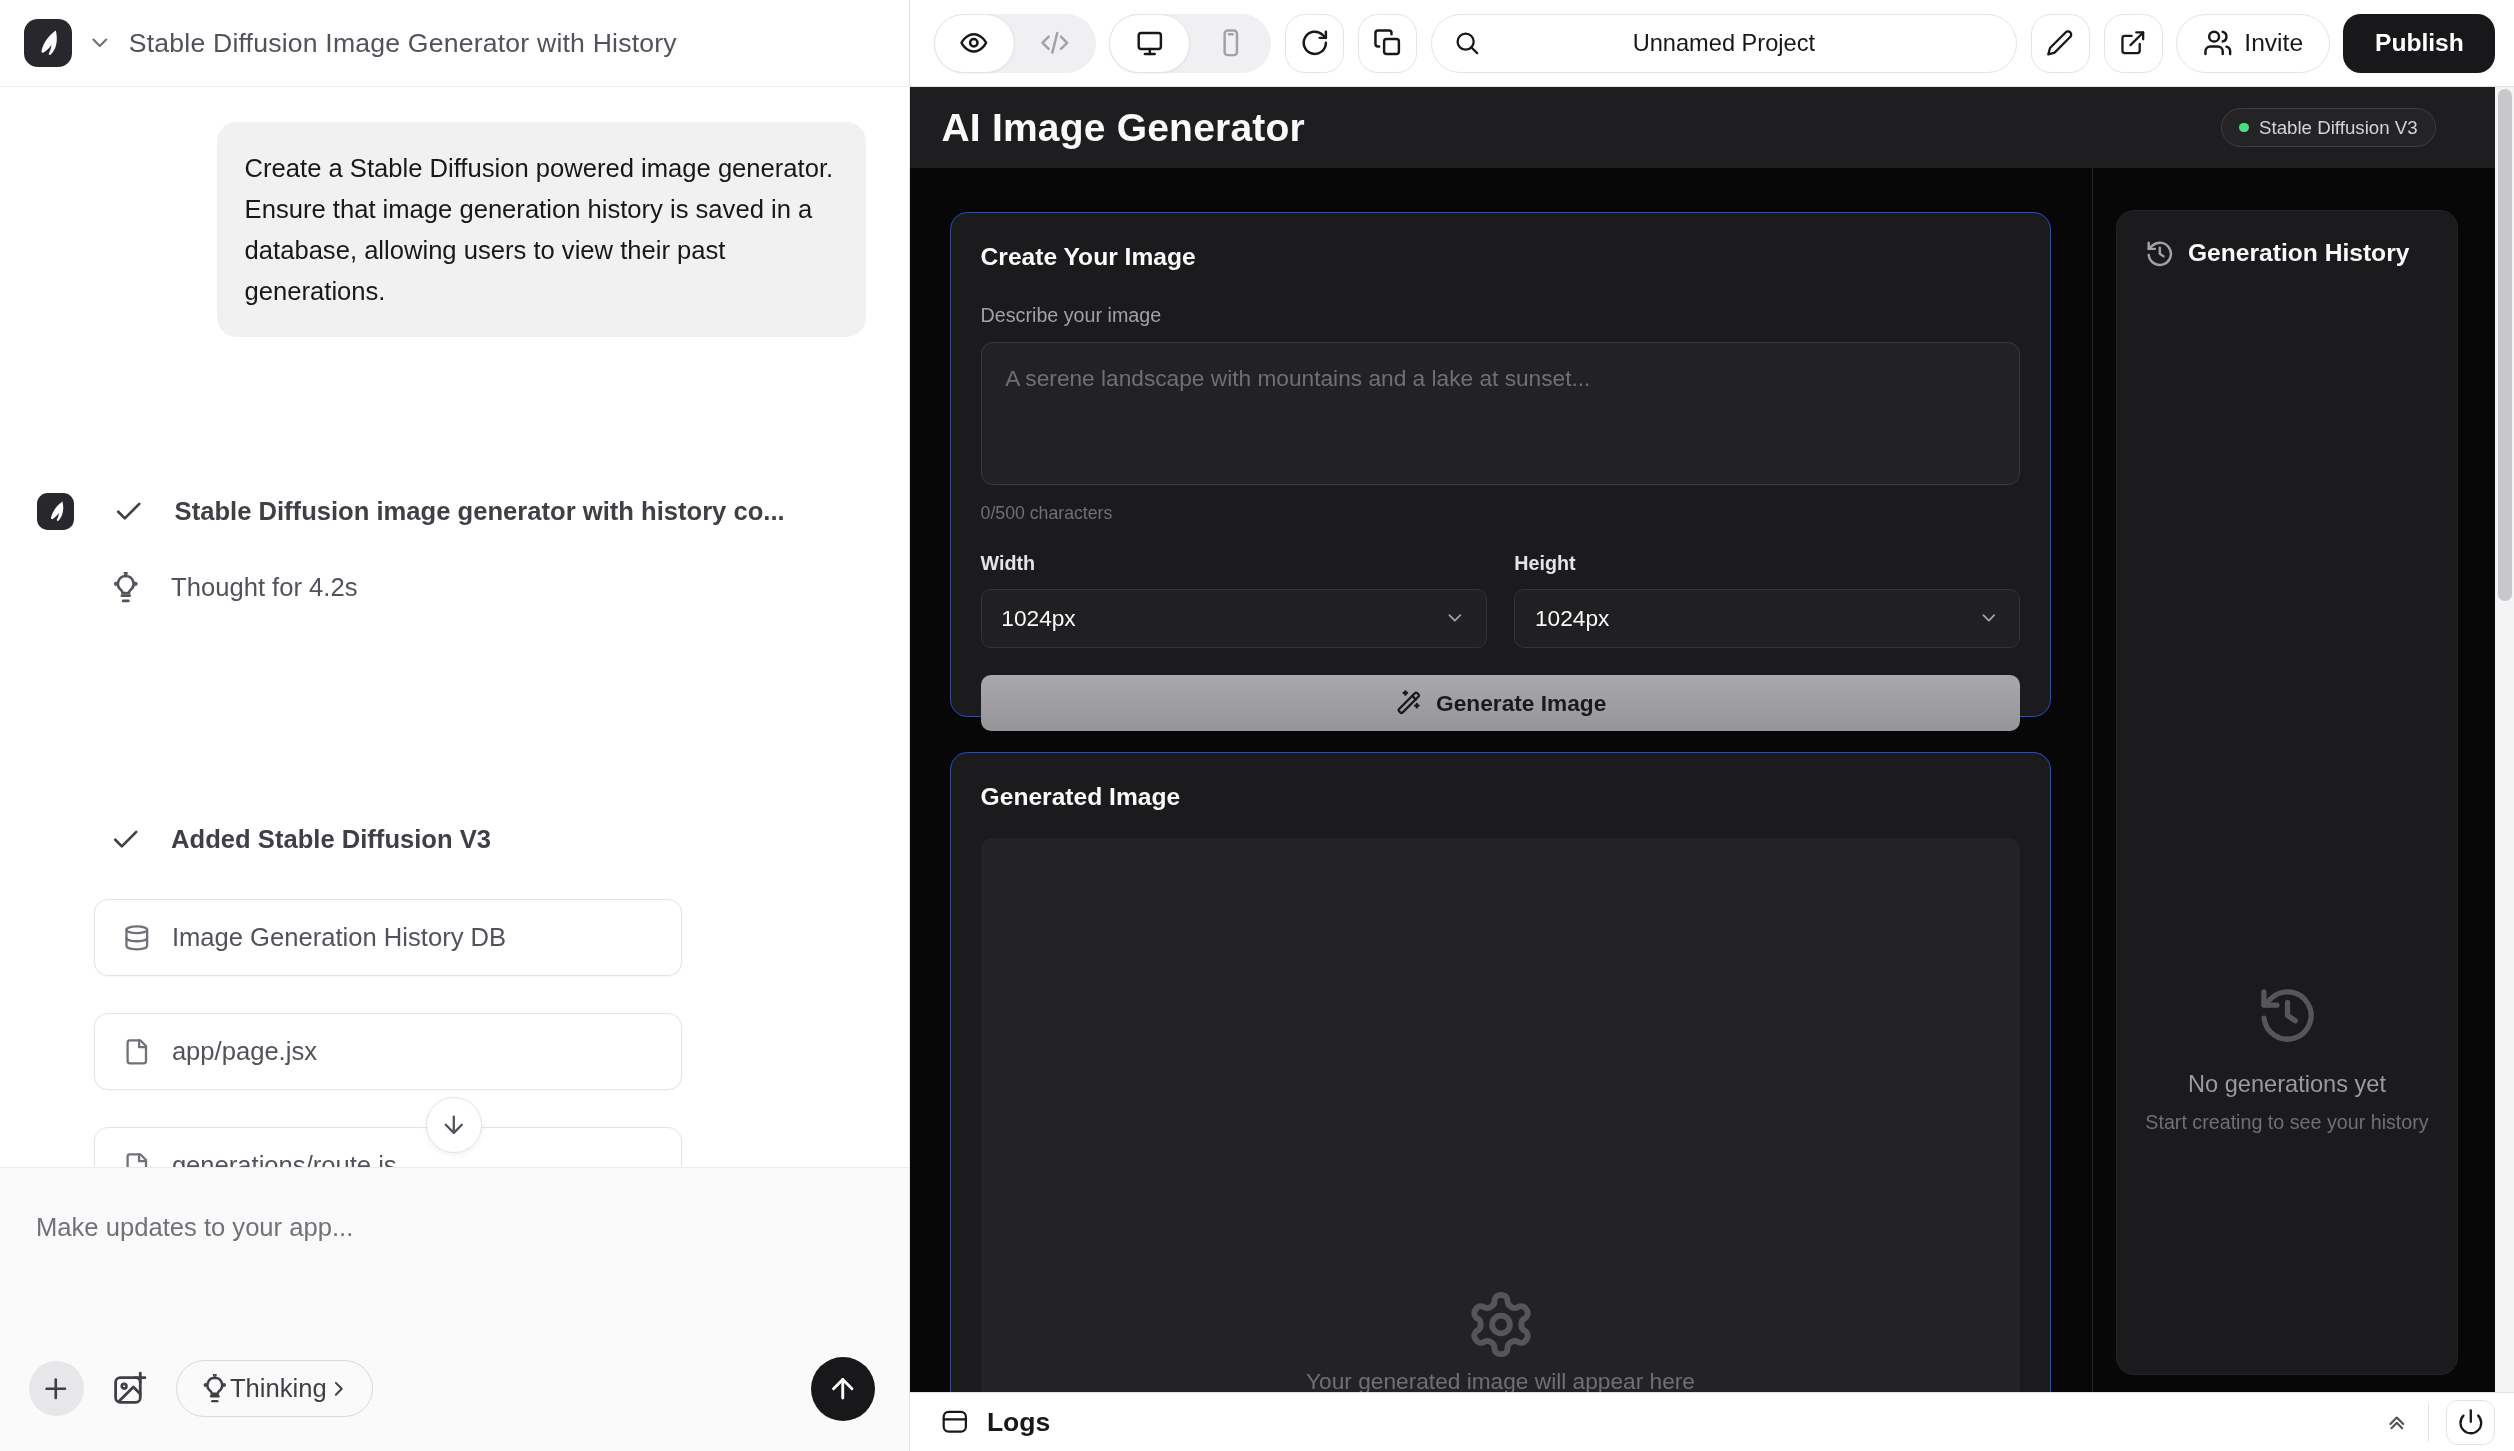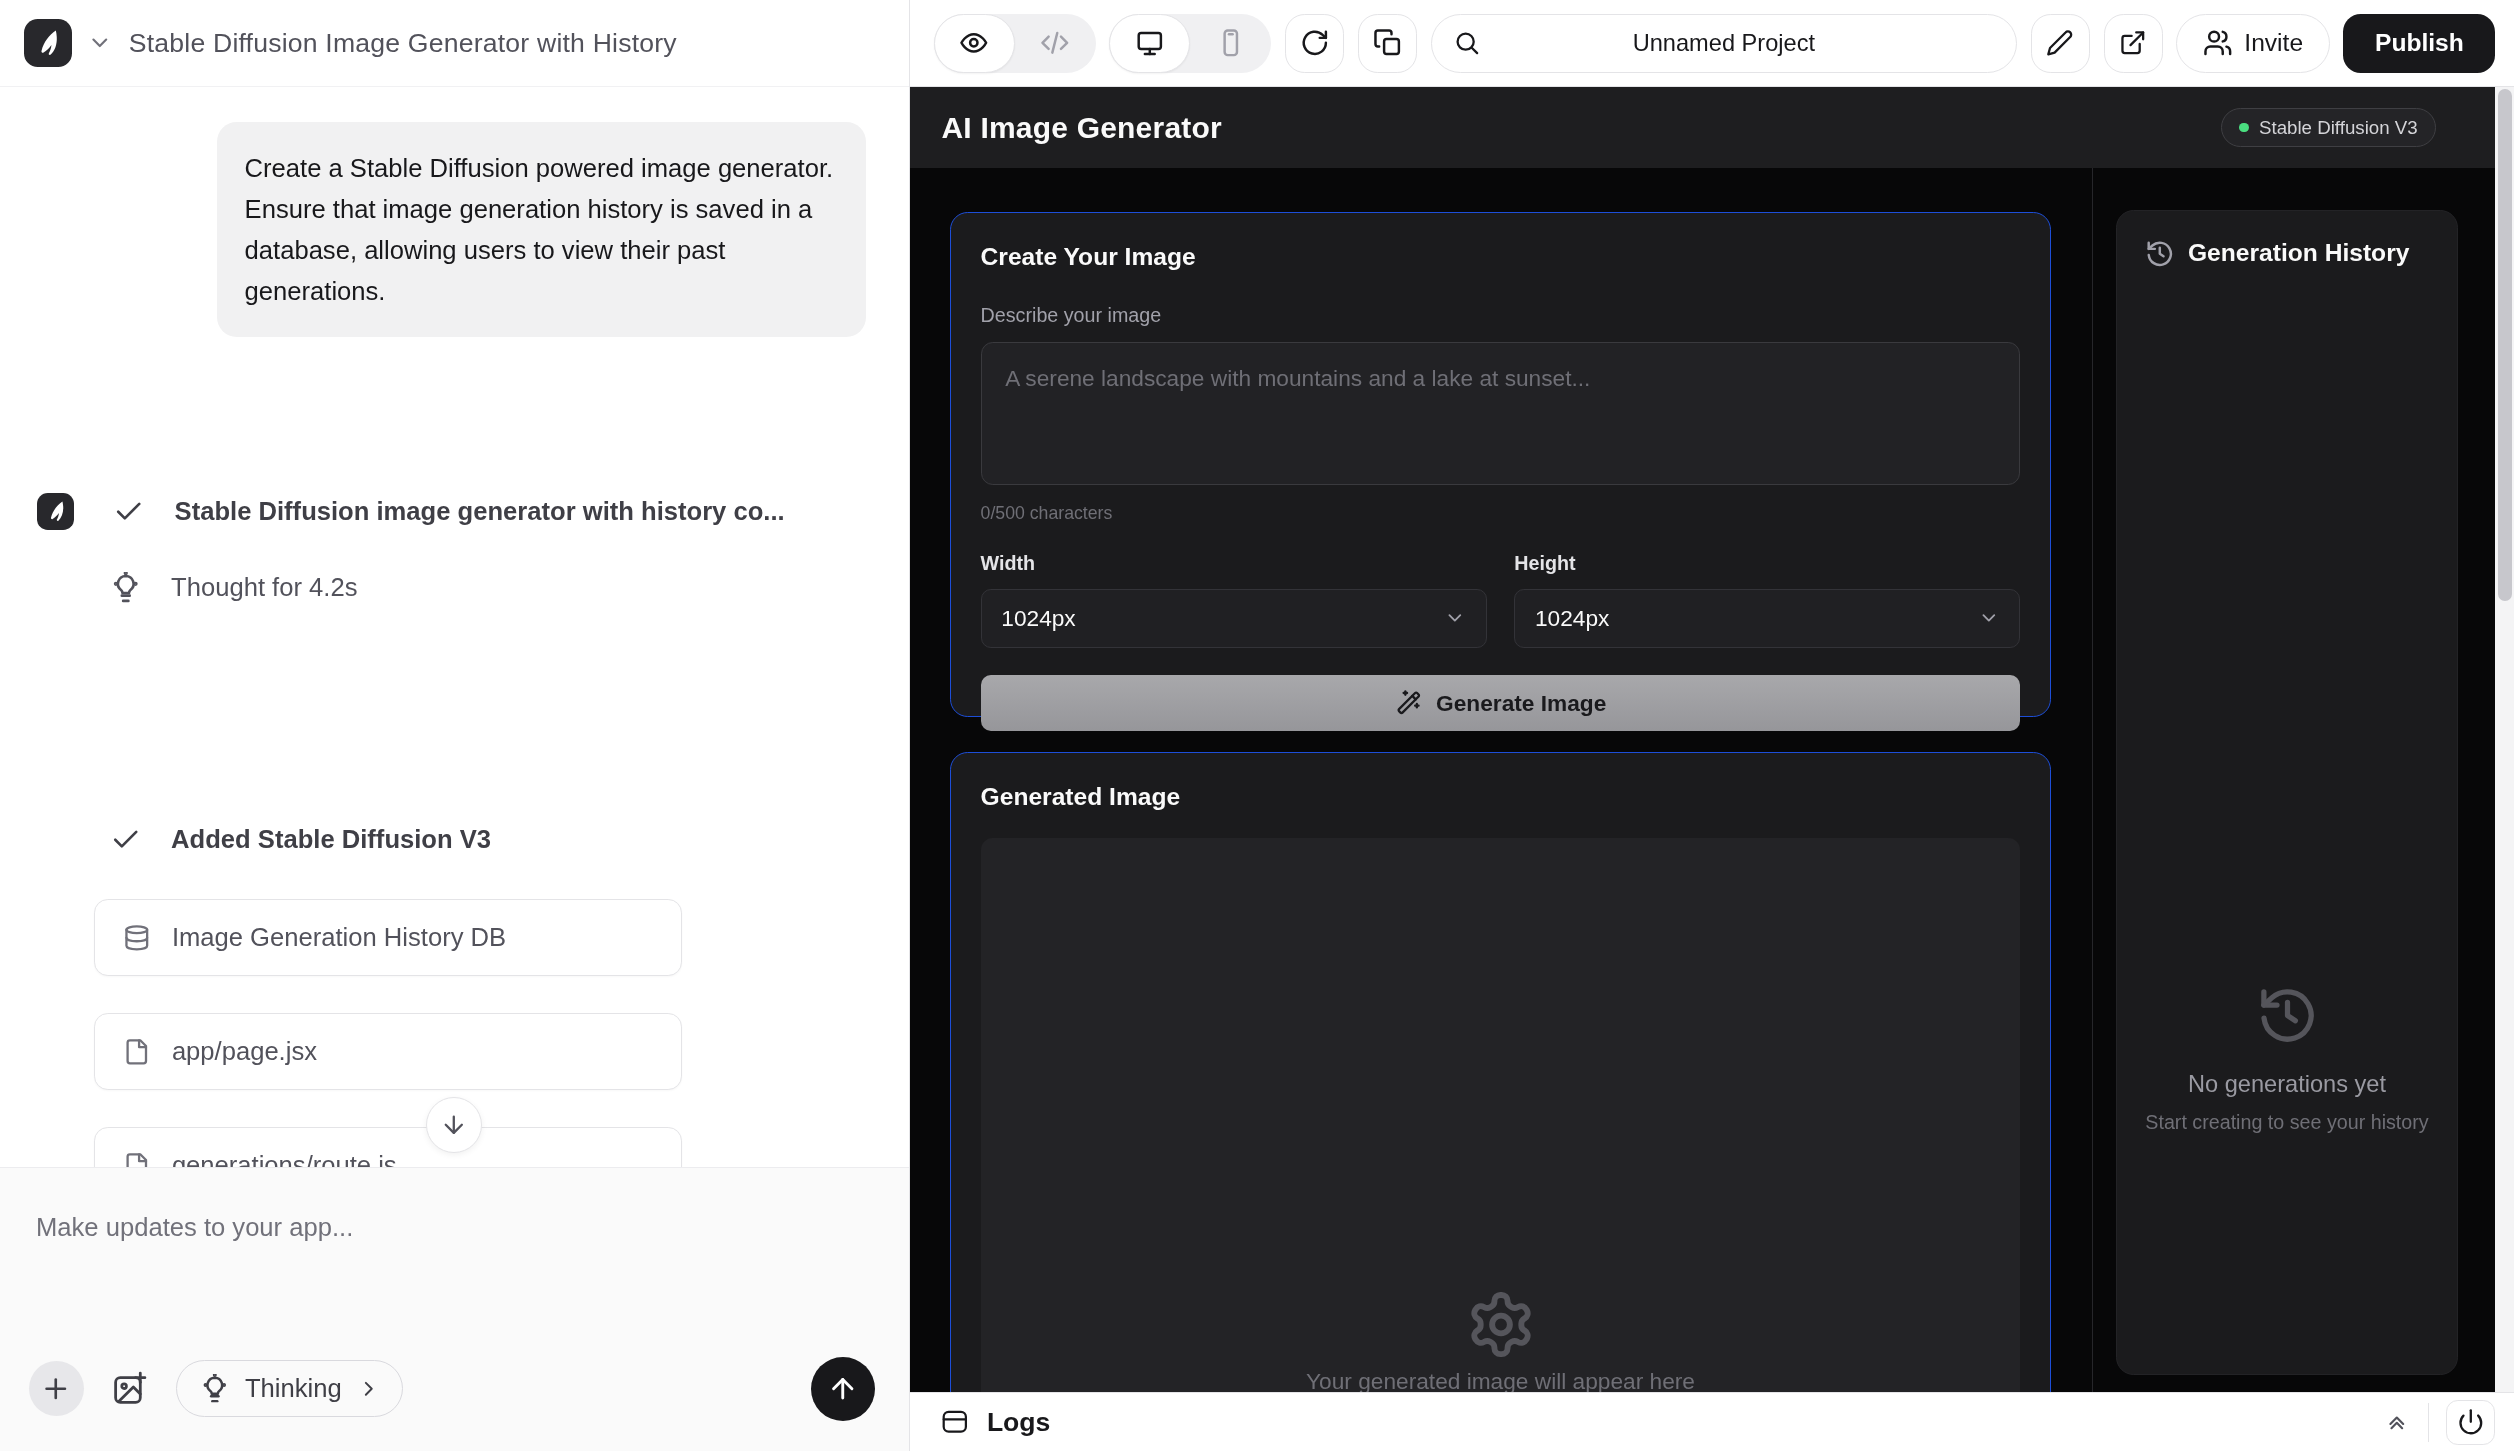--- a/index.html
+++ b/index.html
@@ -54,21 +54,21 @@
   .composer { flex:0 0 284px; background:#fafafa; border-top:1px solid #ececef;
     position:relative; z-index:5; }
   .composer-input { position:absolute; left:36px; top:45px; right:39px;
     font-size:25.6px; color:#71717a; }
   .composer-row { position:absolute; left:28.6px; right:34px; bottom:29.6px; height:65px;
     display:flex; align-items:center; gap:27.6px; }
   .plus-btn { width:55px; height:55px; border-radius:50%; background:#e7e7ea;
     display:flex; align-items:center; justify-content:center; color:#3f3f46; cursor:pointer; }
   .imgplus-btn { color:#3f3f46; display:flex; cursor:pointer; }
   .thinking-pill { height:57px; border:1px solid #d9d9de; border-radius:28.6px;
-    background:#fafafa; display:flex; align-items:center; gap:15px;
+    background:#fafafa; display:flex; align-items:center; gap:0;
     padding:0 21.7px 0 23.6px; cursor:pointer; color:#3f3f46; }
   .thinking-pill .lbl { font-size:25.6px; color:#3f3f46; }
   .send-btn { width:64px; height:64px; border-radius:50%; background:#18181b;
     color:#fff; display:flex; align-items:center; justify-content:center;
     margin-left:auto; cursor:pointer; }
 
   
   .right-pane { flex:1; display:flex; flex-direction:column; height:100%; }
   .toolbar { height:87px; flex:0 0 87px; background:#fff; border-bottom:1px solid #e4e4e7;
     display:flex; align-items:center; padding:0 19.7px 0 23.6px; gap:13.8px; }
@@ -93,21 +93,21 @@
   .invite-btn .lbl { font-size:24.6px; font-weight:500; }
   .publish-btn { height:59px; border-radius:17.7px; background:#18181b; color:#fff;
     display:flex; align-items:center; padding:0 31.5px; font-size:24.6px; font-weight:600;
     cursor:pointer; }
 
   .preview { flex:1; position:relative; background:#070708; overflow:hidden;
     display:flex; flex-direction:column; }
   .pv-header { height:81px; flex:0 0 81px; background:#1e1e20; display:flex;
     align-items:center; justify-content:space-between; padding:0 59px 0 31.5px;
     margin-right:19.7px; }
-  .pv-title { font-size:30px; font-weight:700; color:#fafafa; letter-spacing:0.2px; }
+  .pv-title { font-size:39px; font-weight:700; color:#fafafa; letter-spacing:0.2px; }
   .model-badge { height:39px; border:1px solid #3f3f43; background:#242427;
     border-radius:19.7px; display:flex; align-items:center; gap:9.9px; padding:0 17.7px; }
   .model-badge .dot { width:9.9px; height:9.9px; border-radius:50%; }
   .model-badge .lbl { font-size:18.7px; color:#d4d4d8; }
 
   .pv-body { flex:1; display:flex; overflow:hidden; margin-right:19.7px; }
   .main-col { flex:1; overflow:hidden; position:relative; }
   .card { background:#1b1b1d; border:1px solid #1d4ed8; border-radius:17.7px; }
   .create-card { position:absolute; left:40px; top:44px; width:1101px; height:505px;
     padding:29.6px; }

